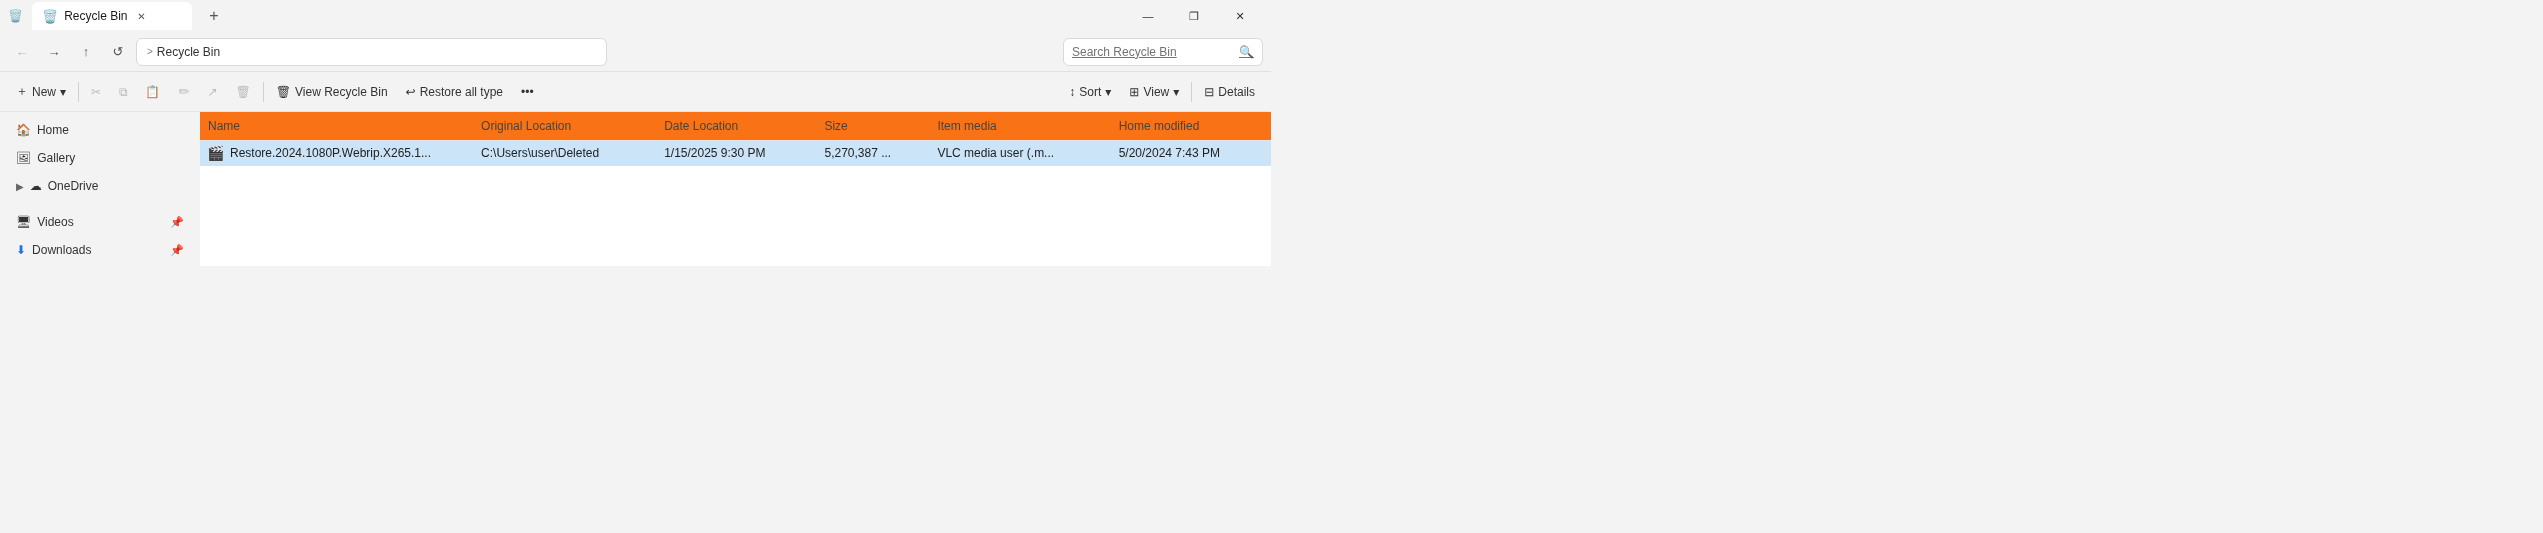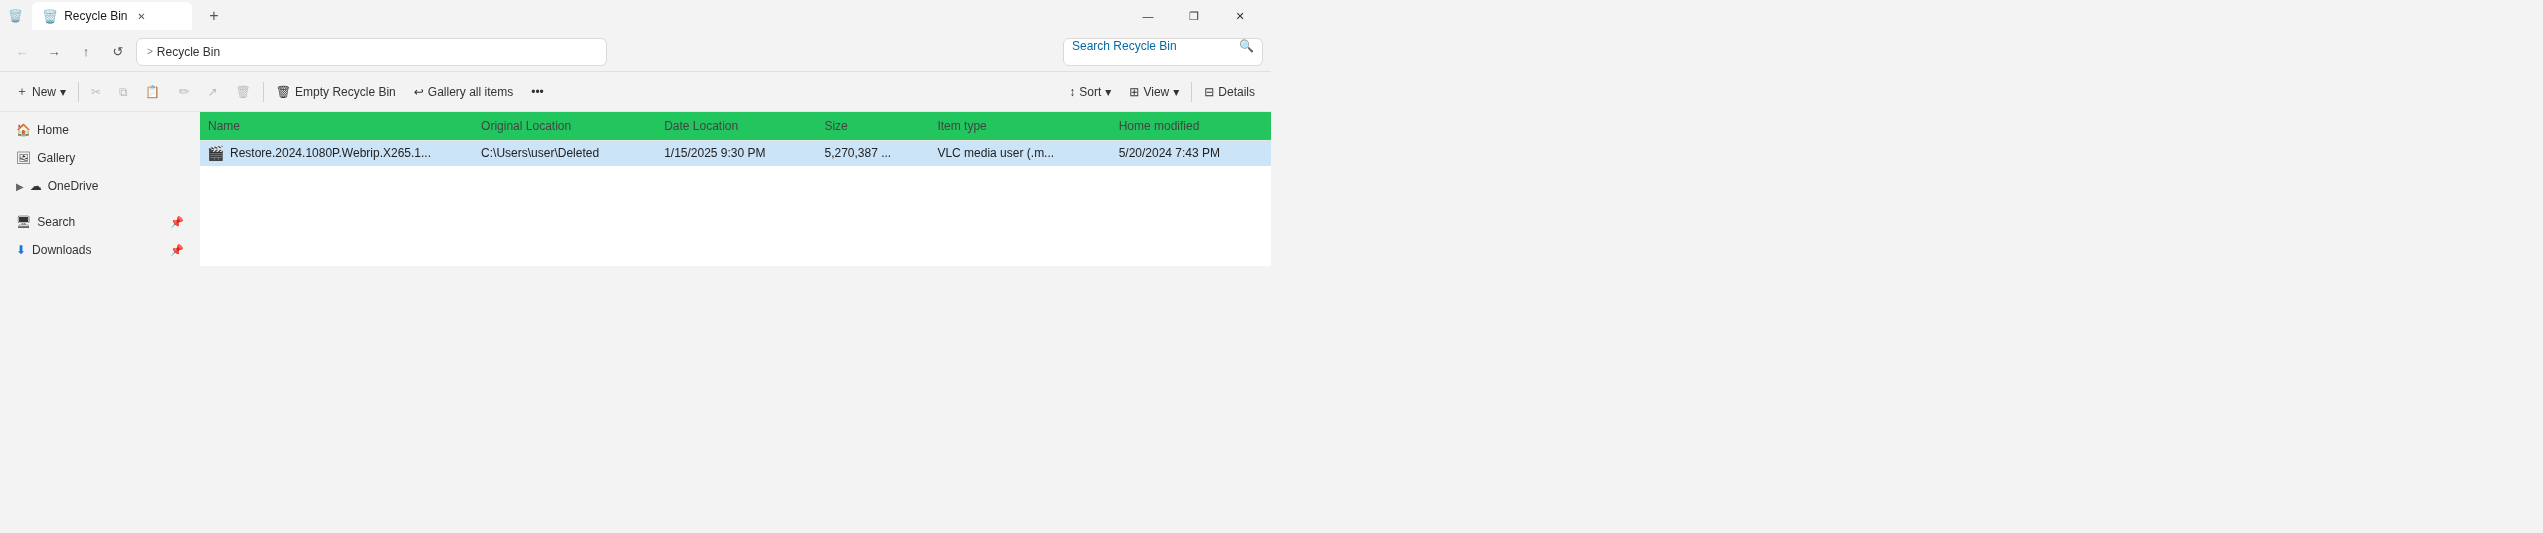--- a/index.html
+++ b/index.html
@@ -96,30 +96,32 @@
       padding: 0 10px;
       flex: 1;
       max-width: 900px;
       gap: 4px;
       font-size: 12px;
       color: #333;
     }
     .address-chevron { color: #888; font-size: 10px; }
     .search-box {
       display: flex;
+      align-items: center;
       background: white;
       border-radius: 6px;
       border: 1px solid #d9d9d9;
       height: 28px;
       padding: 0 8px;
       width: 200px;
       gap: 4px;
-      color: #0369a1;
+      color: #737373;
       font-size: 12px;
       cursor: text;
+      text-decoration: underline;
     }
     .addressbar-spacer { flex: 1; }
 
     
     .main {
       display: flex;
       height: calc(266px - 32px - 40px - 40px);
     }
     .toolbar-btn {
       display: flex;
@@ -208,21 +210,21 @@
       border-collapse: collapse;
       background: white;
     }
     .file-table th {
       text-align: left;
       padding: 4px 8px;
       font-size: 12px;
       font-weight: 400;
       color: #444;
       border-bottom: 1px solid #e5e5e5;
-      background: #22c55e;
+      background: #f97316;
       position: sticky;
       top: 0;
       cursor: pointer;
       white-space: nowrap;
       height: 28px;
     }
     .file-table td {
       padding: 3px 8px;
       font-size: 12px;
       color: #222;
@@ -305,25 +307,25 @@
   </div>
   <div class="toolbar-btn disabled">
     <span>↗</span>
   </div>
   <div class="toolbar-btn disabled">
     <span>🗑</span>
   </div>
   <div class="toolbar-divider"></div>
   <div class="toolbar-btn">
     <span>🗑</span>
-    <span>Empty Recycle Bin</span>
+    <span>View Recycle Bin</span>
   </div>
   <div class="toolbar-btn">
     <span>↩</span>
-    <span>Gallery all items</span>
+    <span>Restore all type</span>
   </div>
   <div class="toolbar-btn">
     <span>•••</span>
   </div>
   <div class="toolbar-spacer"></div>
   <div class="toolbar-btn">
     <span>↕</span>
     <span>Sort</span>
     <span>▾</span>
   </div>
@@ -353,21 +355,21 @@
     <div class="sidebar-section-header">
       <span style="font-size:10px; color:#666;">▶</span>
       <span>☁</span>
       <span>OneDrive</span>
     </div>
 
     <div style="height:8px;"></div>
 
     <div class="sidebar-item">
       <span>🖥</span>
-      <span>Search</span>
+      <span>Videos</span>
       <span class="pin-icon">📌</span>
     </div>
     <div class="sidebar-item">
       <span style="color: #1a73e8;">⬇</span>
       <span>Downloads</span>
       <span class="pin-icon">📌</span>
     </div>
     <div class="sidebar-item">
       
       
@@ -387,21 +389,21 @@
             <th class="col-resize">
               <span>Original Location</span>
             </th>
             <th class="col-resize">
               <span>Date Location</span>
             </th>
             <th class="col-resize">
               <span>Size</span>
             </th>
             <th class="col-resize">
-              <span>Item type</span>
+              <span>Item media</span>
             </th>
             <th class="col-resize">
               <span>Home modified</span>
             </th>
           </tr>
         </thead>
         <tbody>
           <tr class="file-row-selected">
             <td>
               <span class="file-icon">

